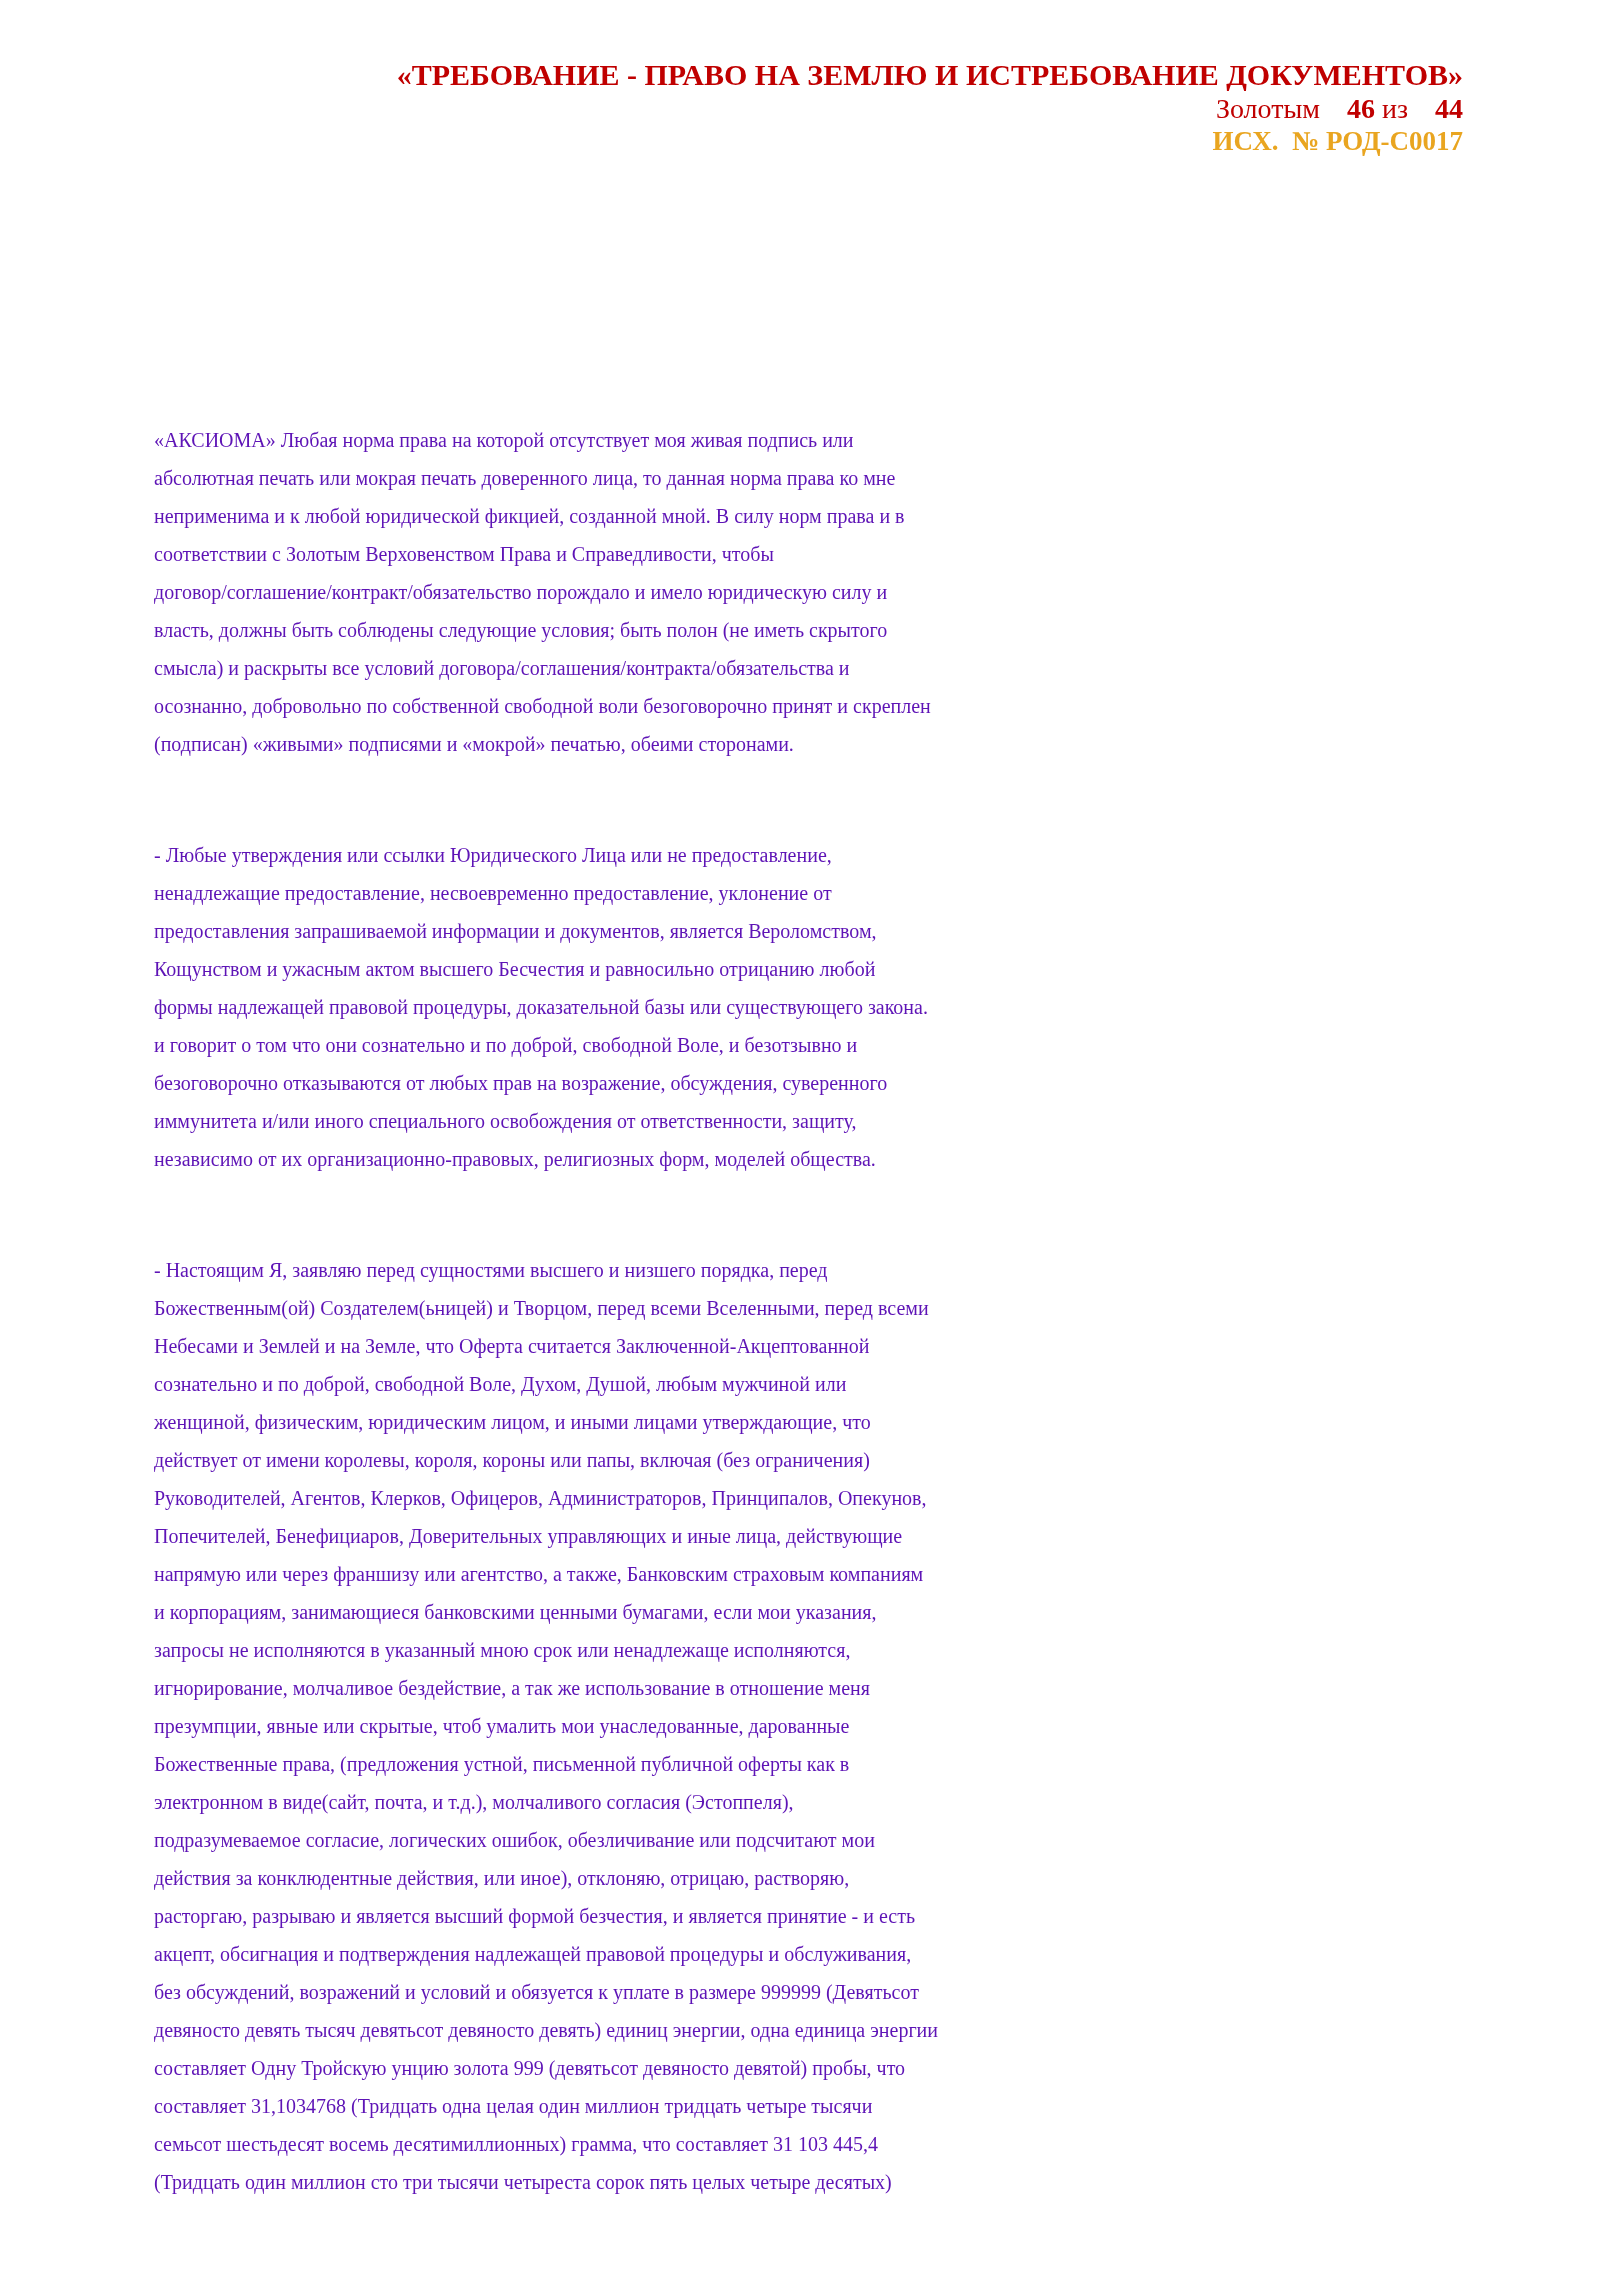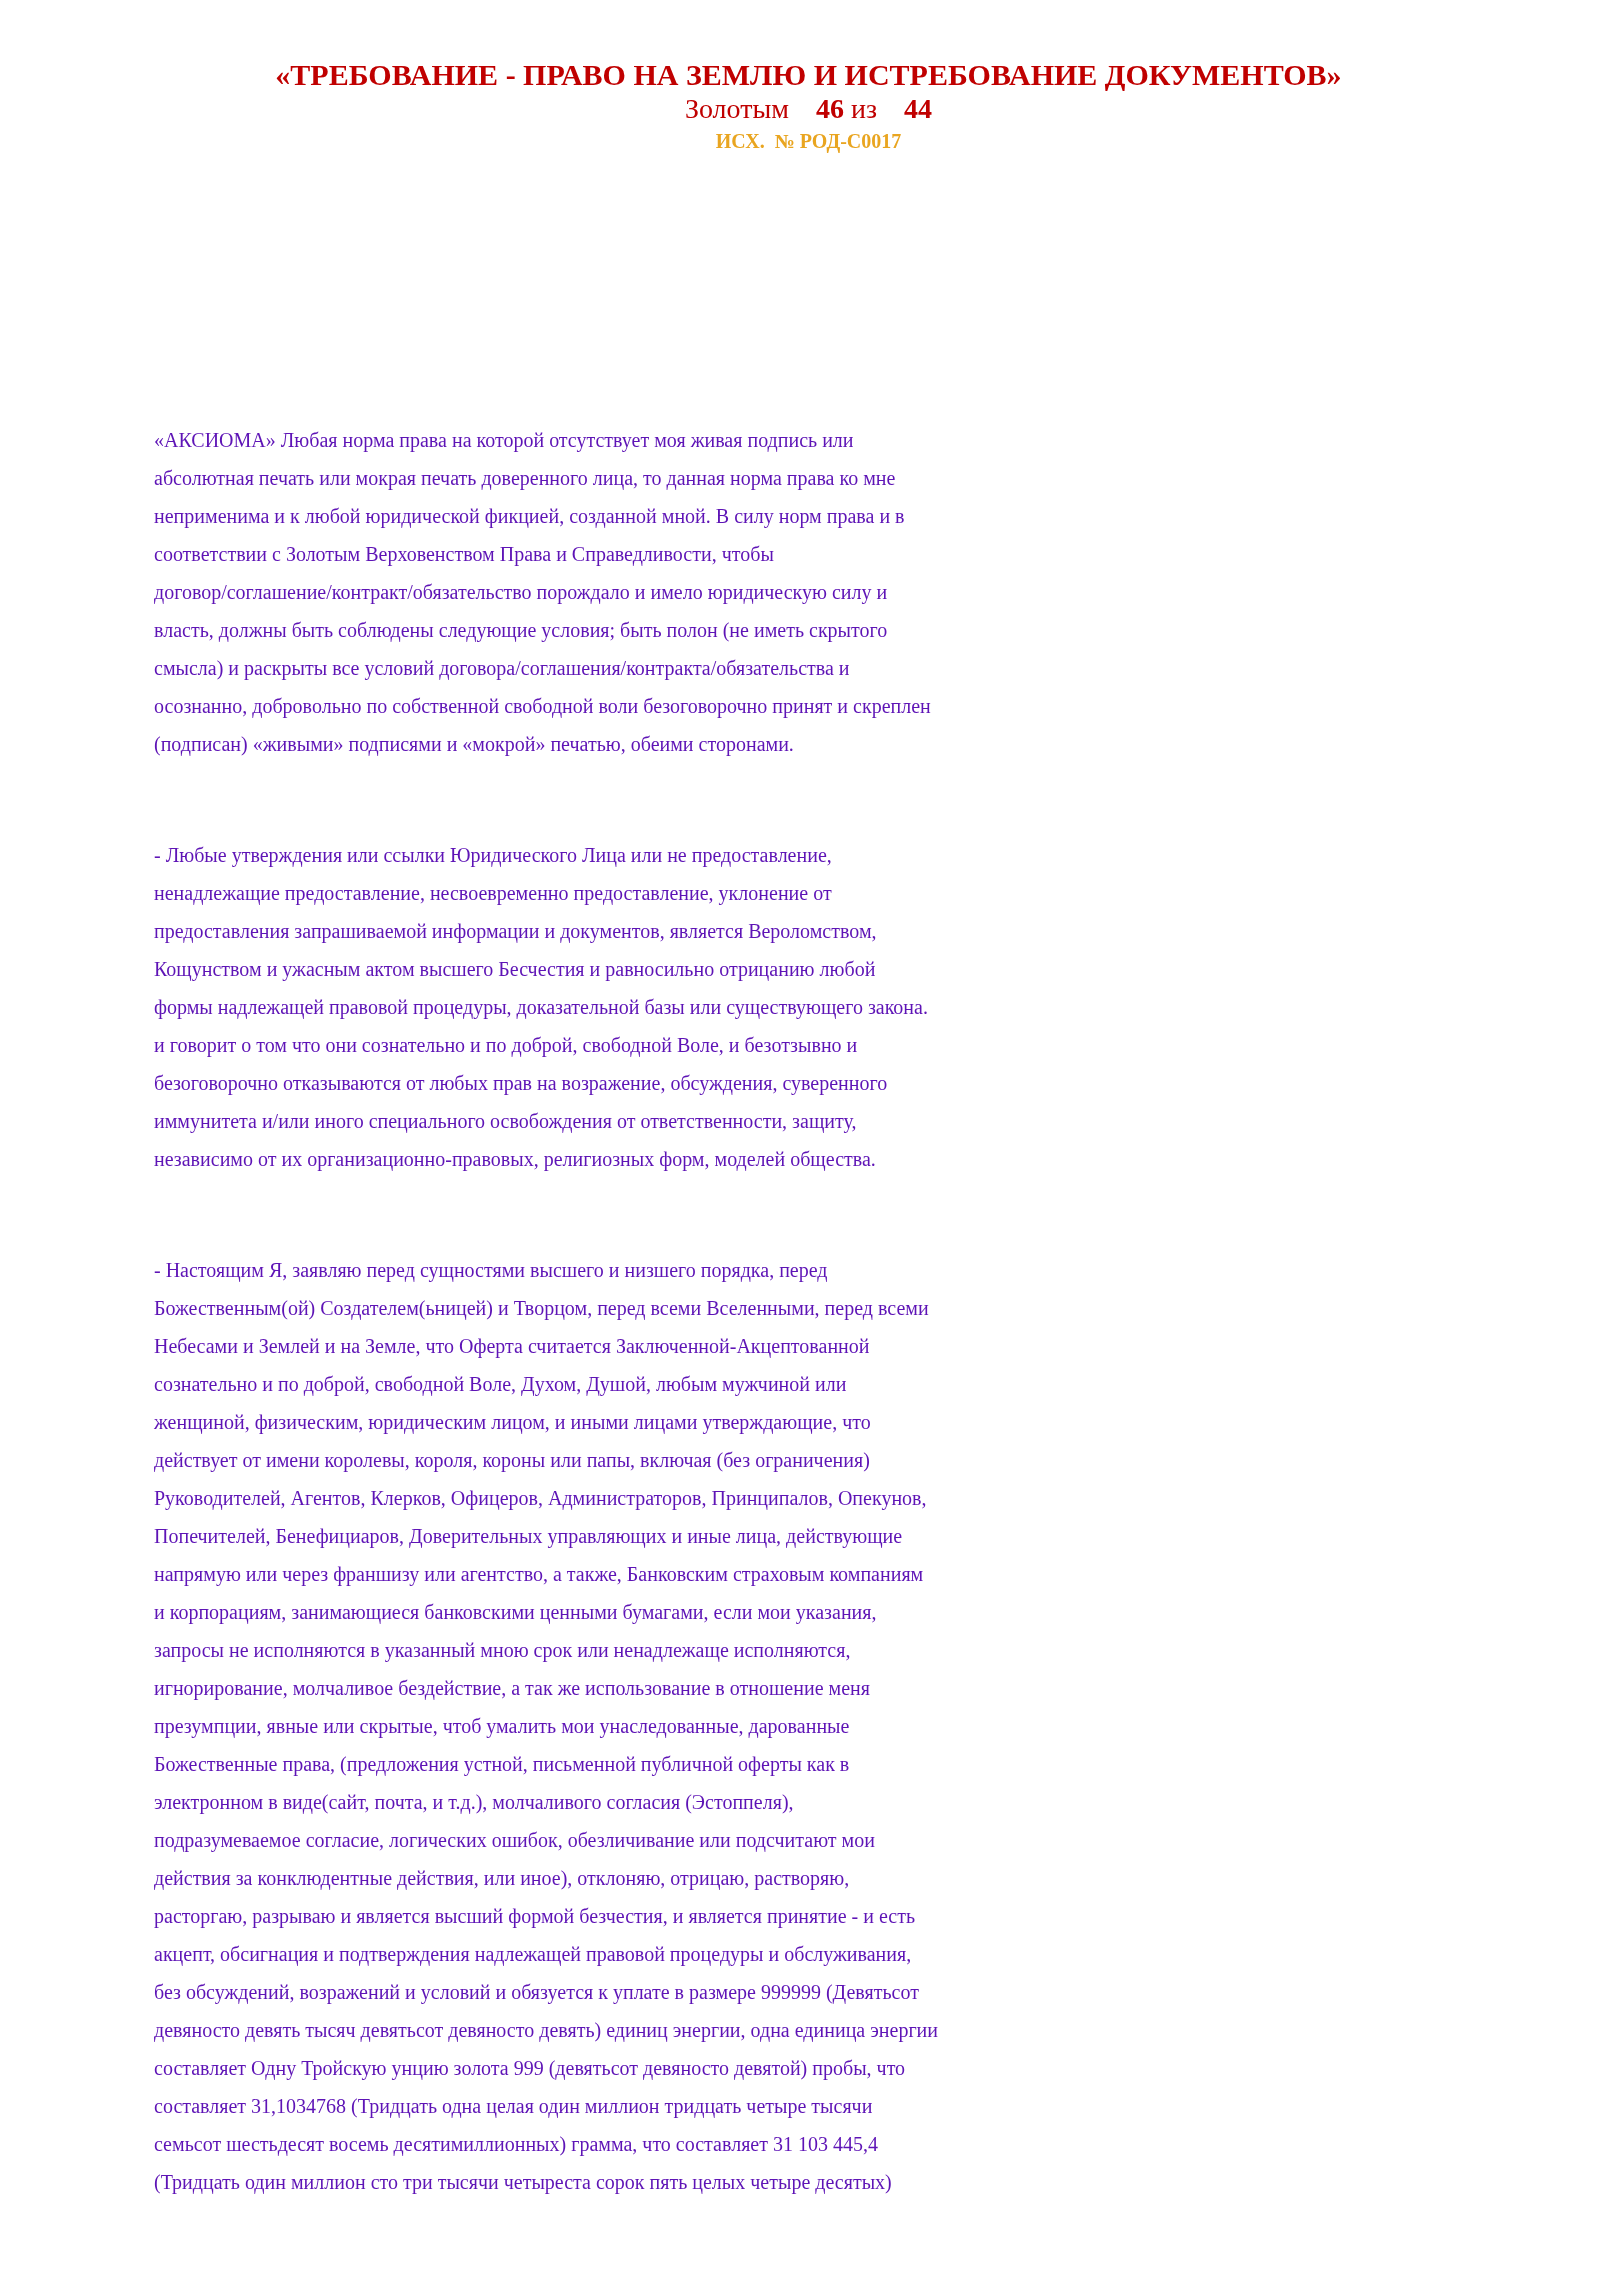--- a/index.html
+++ b/index.html
@@ -15,42 +15,42 @@
     font-family: "Liberation Serif", "DejaVu Serif", serif;
     overflow: hidden;
     box-sizing: border-box;
   }
   .content {
     width: 1309px;
     margin-left: 154px;
   }
   .header {
     padding-top: 57px;
-    text-align: center;
+    text-align: right;
   }
   .doc-title {
     color: var(--title_red, #C00000);
     font-weight: bold;
     font-size: 30px;
     line-height: 36px;
     letter-spacing: 0px;
   }
   .page-indicator {
     color: var(--title_red, #C00000);
     font-size: 28px;
     line-height: 32px;
   }
   .page-indicator .num {
     font-weight: bold;
     margin-left: 20px;
   }
   .ref-line {
     color: var(--ref_gold, #E9A520);
     font-weight: bold;
-    font-size: 20px;
+    font-size: 27px;
     line-height: 33px;
     white-space: pre;
   }
   .body-text {
     margin-top: 263px;
   }
   p.body-par {
     color: var(--body_purple, #5E14B6);
     font-size: 20px;
     line-height: 38px;

